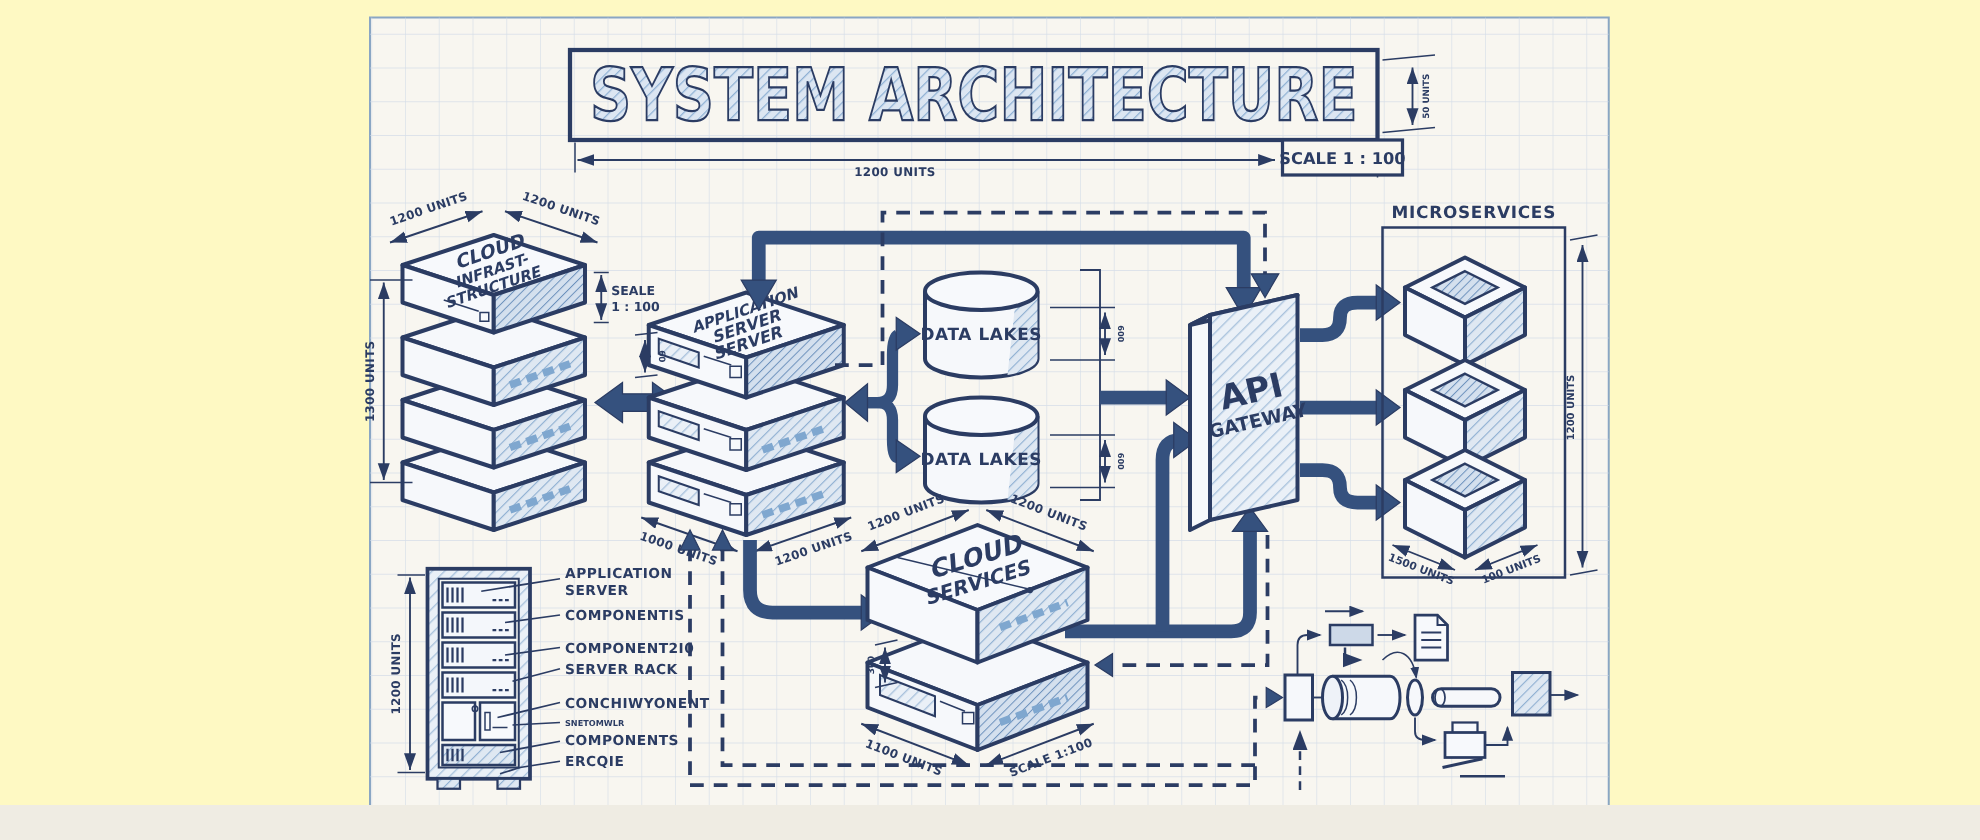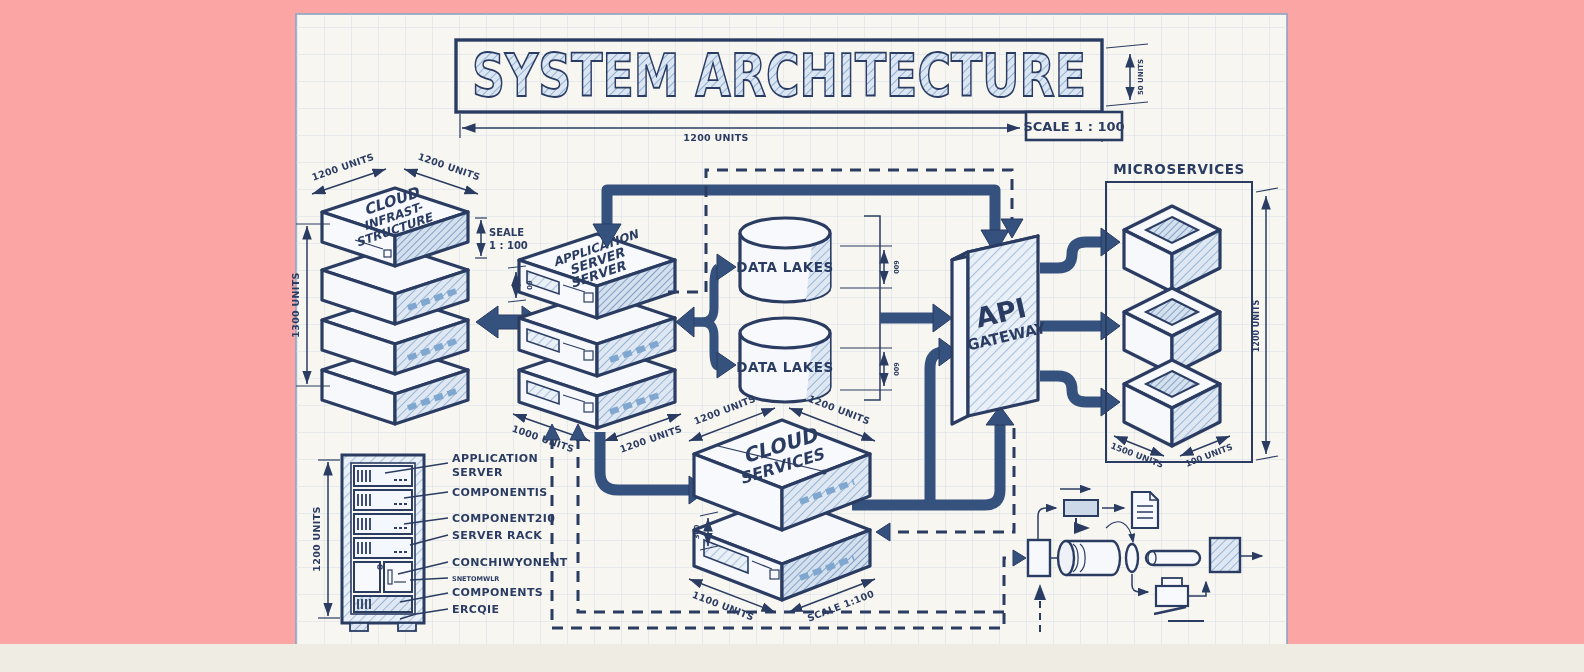--- a/index.html
+++ b/index.html
@@ -1,16 +1,16 @@
 <!DOCTYPE html>
 <html><head>
 <meta charset="utf-8">
 <style>
   html,body{margin:0;padding:0;background:#efece3;}
-  #stage{position:relative;width:1584px;height:644px;background:#fca5a5;overflow:hidden;
+  #stage{position:relative;width:1584px;height:644px;background:#fef9c3;overflow:hidden;
          font-family:"DejaVu Sans", "Liberation Sans", sans-serif;}
   svg{position:absolute;left:0;top:0;}
   text{font-family:"DejaVu Sans","Liberation Sans",sans-serif;fill:#2b3c63;}
   .dim{font-size:9.5px;font-weight:bold;letter-spacing:.3px;}
   .dimtiny{font-size:7px;font-weight:bold;}
   .ink{stroke:#2b3c63;fill:none;stroke-width:1.5;}
   .thin{stroke:#2b3c63;fill:none;stroke-width:1.2;}
   .slab{stroke:#2b3c63;stroke-width:3.2;stroke-linejoin:round;}
   .pipe{stroke:#35517e;stroke-width:11;fill:none;stroke-linejoin:round;}
   .pipe2{stroke:#35517e;stroke-width:9;fill:none;stroke-linejoin:round;}

